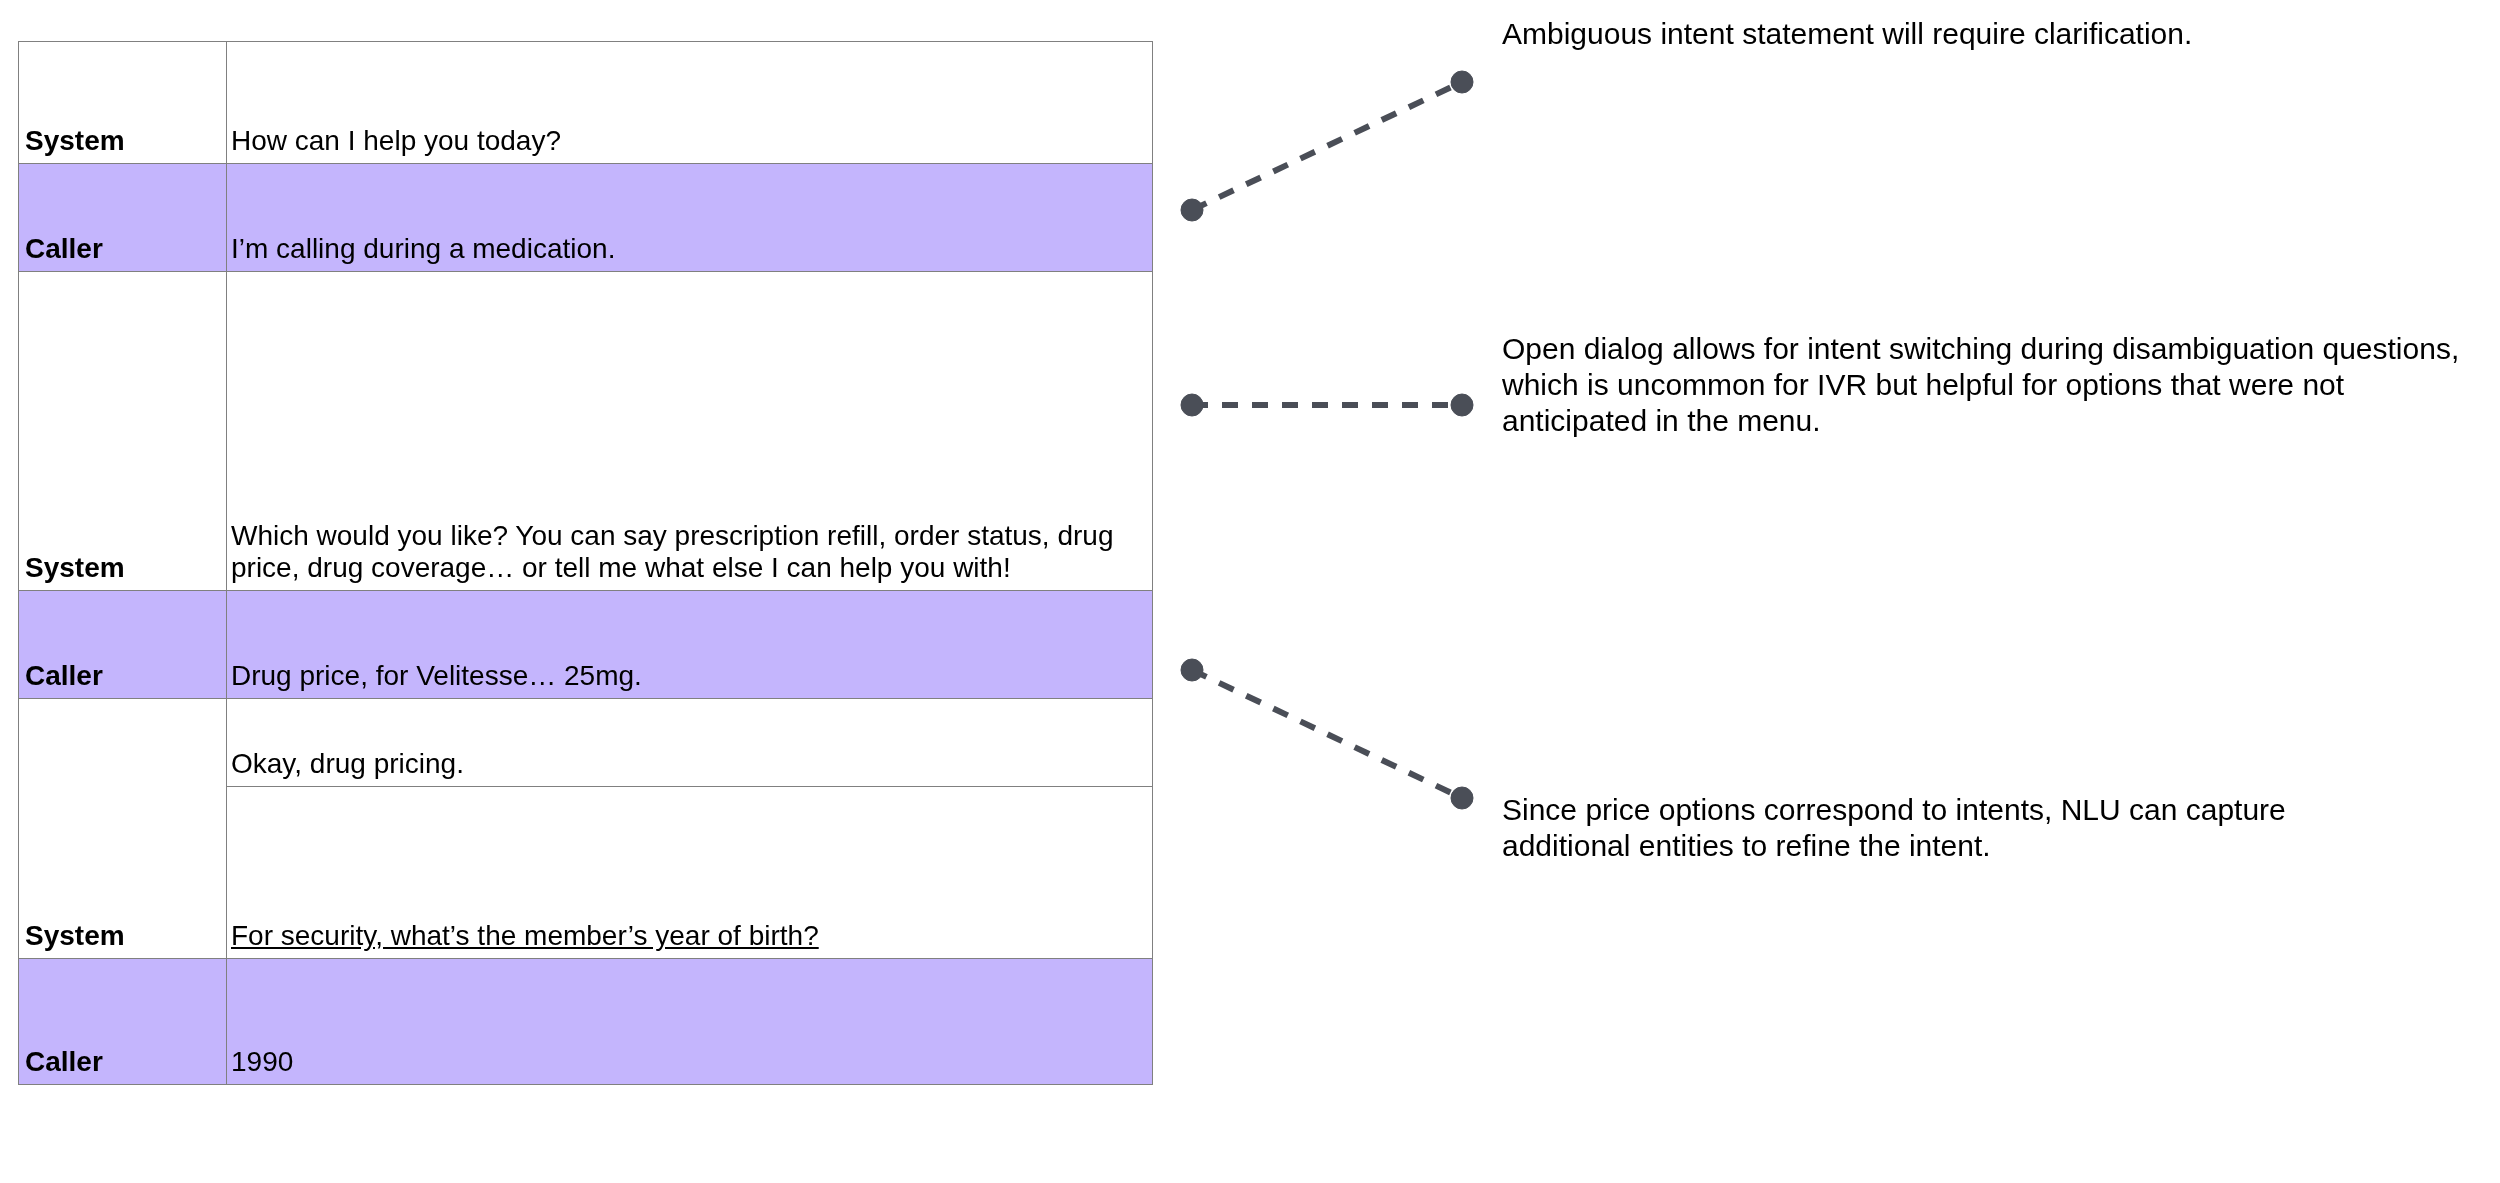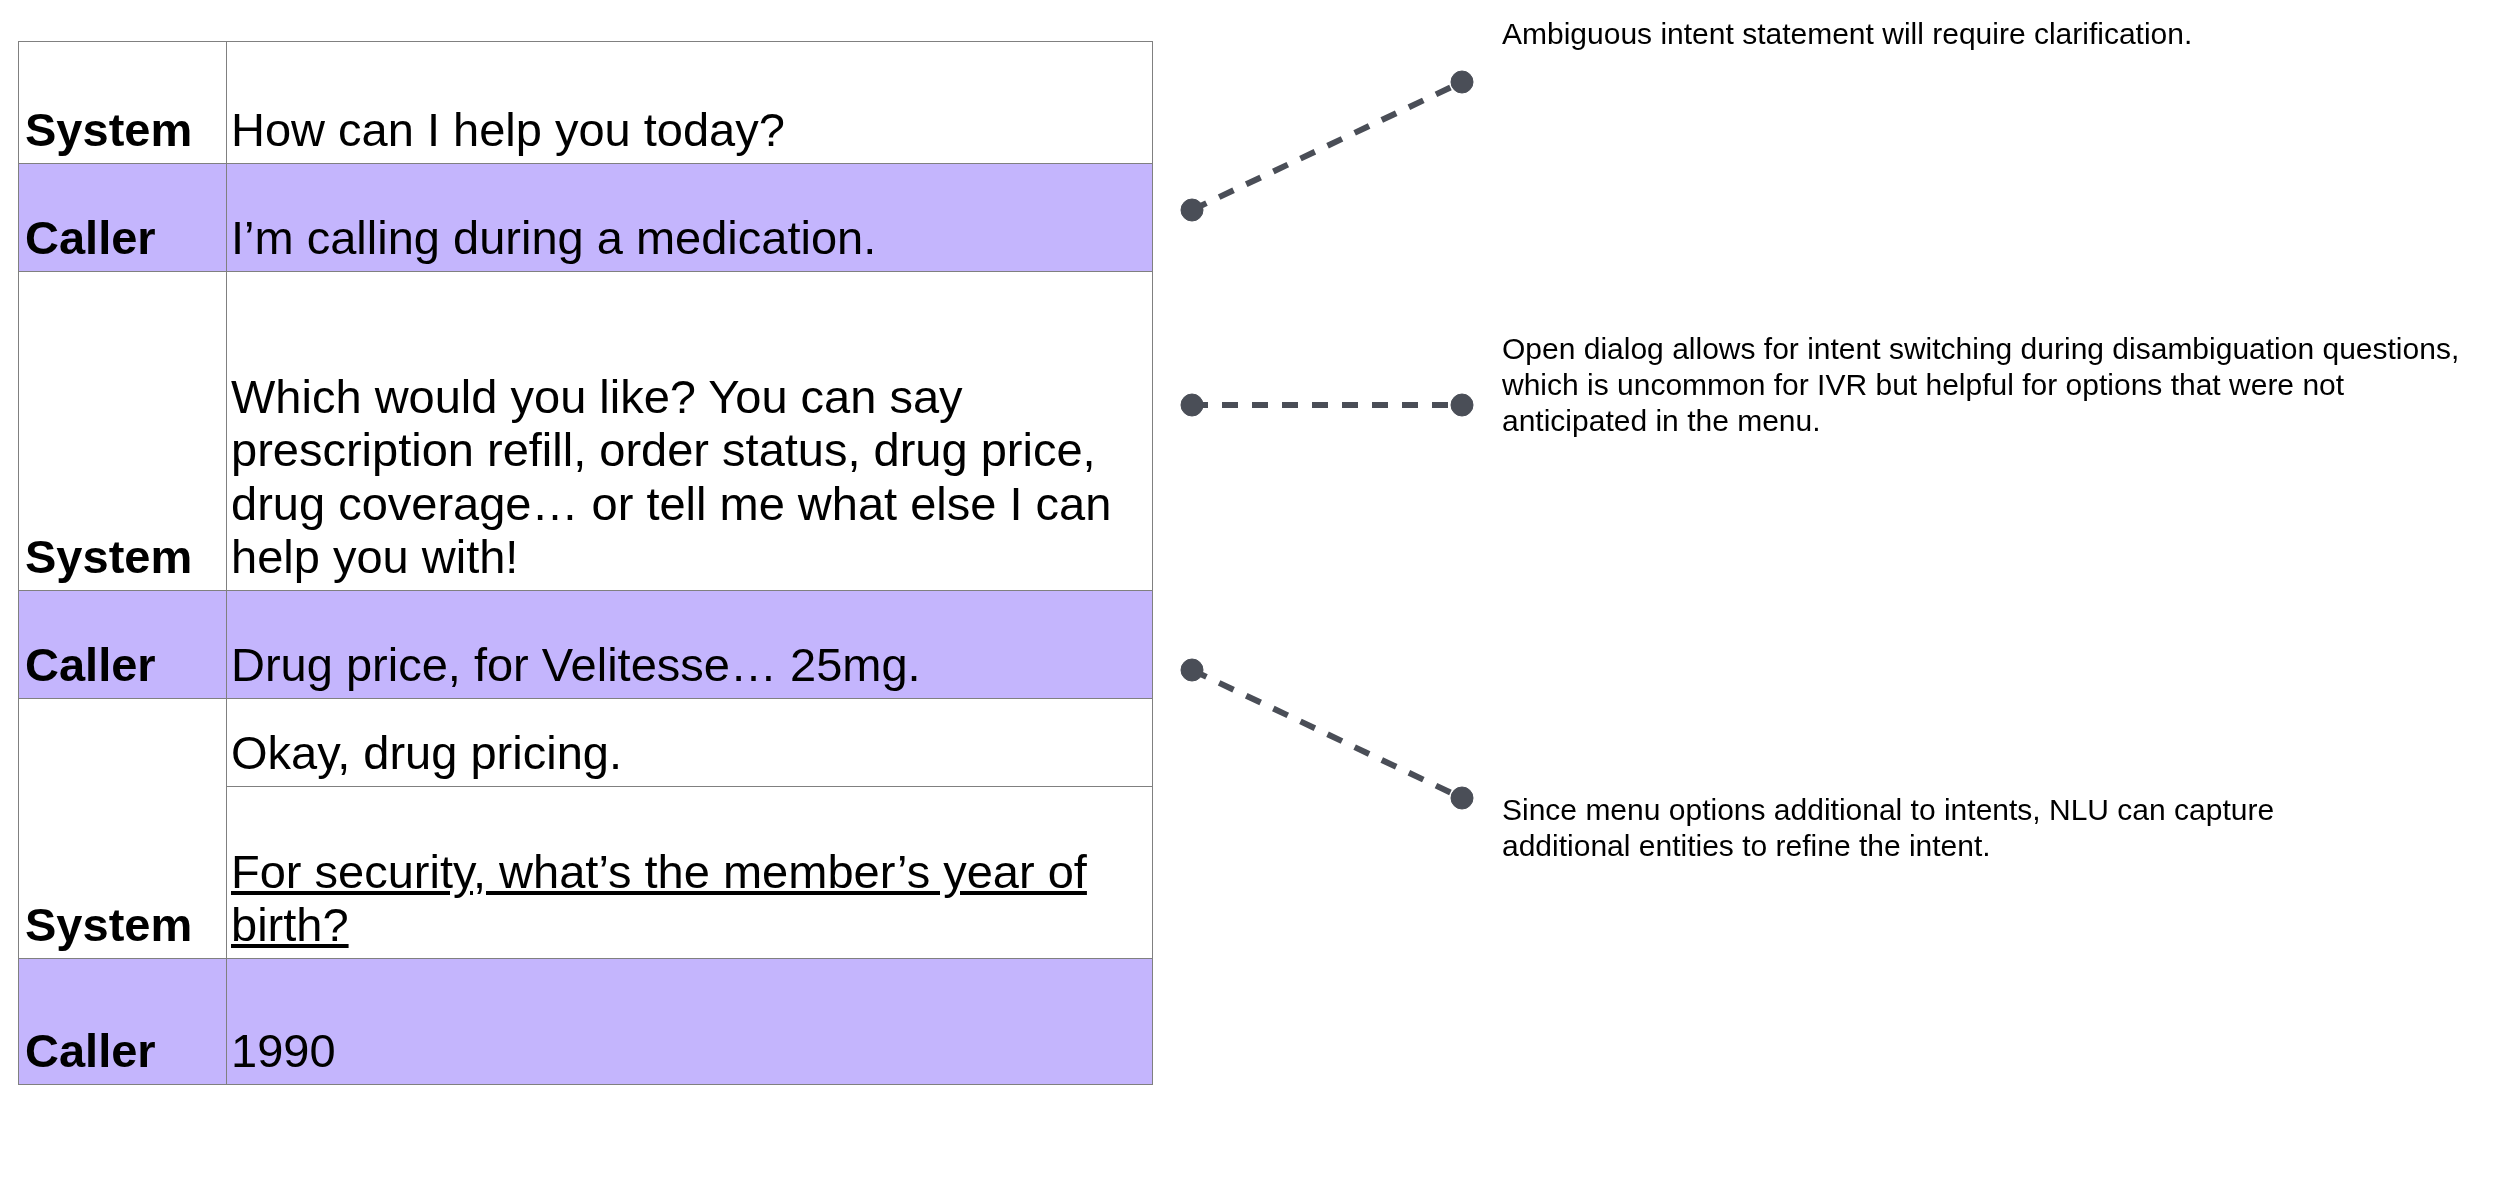--- a/index.html
+++ b/index.html
@@ -22,21 +22,21 @@
     left: 18px;
     top: 41px;
     width: 1135px;
     border-collapse: collapse;
     table-layout: fixed;
   }
   #transcript-table td {
     border: 1px solid #808080;
     vertical-align: bottom;
     padding: 0 0 6px 0;
-    font-size: 47px;
+    font-size: 28px;
     line-height: 1.14;
     color: #000000;
   }
   #transcript-table td.speaker {
     width: 193px;
     font-weight: bold;
     padding-left: 6px;
     padding-right: 8px;
     white-space: nowrap;
   }
@@ -136,13 +136,13 @@
       <circle cx="1192" cy="670" r="11"></circle>
       <circle cx="1462" cy="798" r="11"></circle>
     </g>
   </g>
 </svg>
 
 <div class="annotation-note" id="note-1">Ambiguous intent statement will require clarification.</div>
 
 <div class="annotation-note" id="note-2">Open dialog allows for intent switching during disambiguation questions, which is uncommon for IVR but helpful for options that were not anticipated in the menu.</div>
 
-<div class="annotation-note" id="note-3">Since menu options additional to intents, NLU can capture additional entities to refine the intent.</div>
+<div class="annotation-note" id="note-3">Since price options correspond to intents, NLU can capture additional entities to refine the intent.</div>
 
 </body></html>

